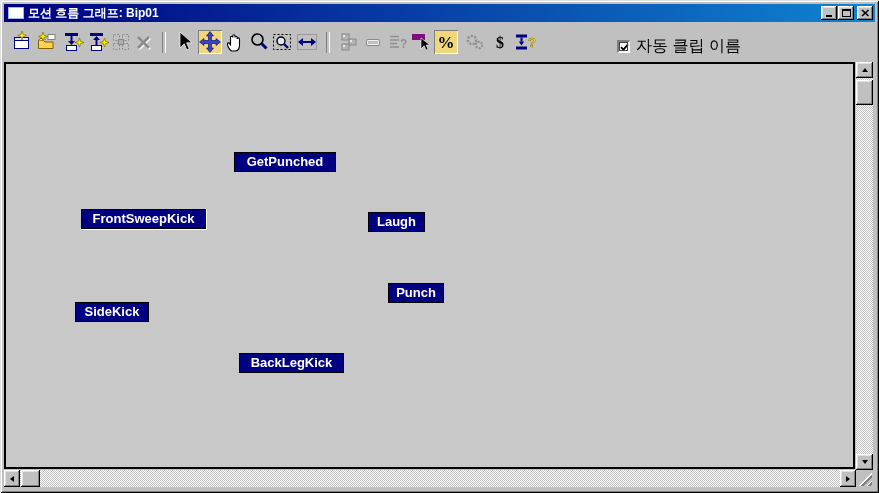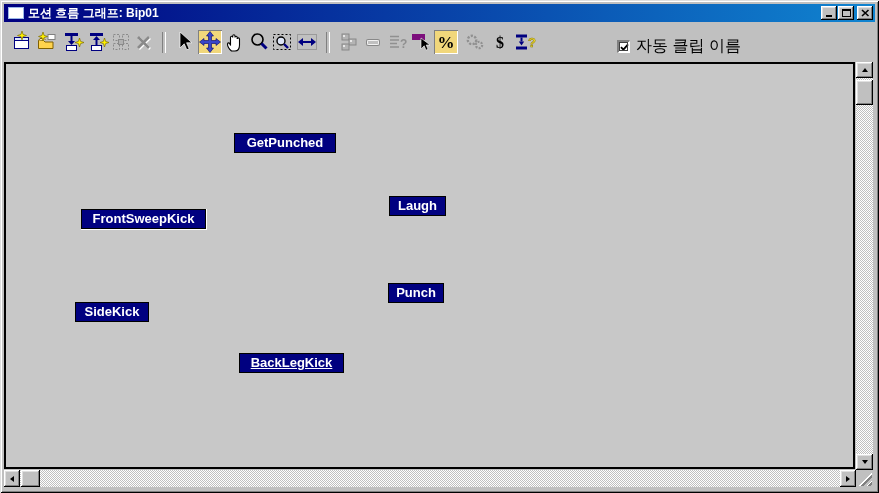--- a/index.html
+++ b/index.html
@@ -277,26 +277,26 @@
           <rect x="4" y="4.5" width="11" height="3" fill="#000080"></rect>
           <rect x="4" y="16.5" width="11" height="3" fill="#000080"></rect>
           <rect x="8.5" y="7.5" width="2" height="4" fill="#000080"></rect>
           <path d="M9.5 15.5L6.8 11.5h5.4z" fill="#000080"></path>
           <text x="16" y="16.5" font-family="Liberation Sans,sans-serif" font-size="13" font-weight="bold" fill="#f5e12f" stroke="#857400" stroke-width="0.5">?</text>
         </svg>
       </div>
     </div>
 
   <div class="canvas">
-      <div class="node" style="left: 228px; top: 69px; min-width: 102px;">GetPunched</div>
+      <div class="node" style="left: 228px; top: 88px; min-width: 102px;">GetPunched</div>
       <div class="node selected" style="left: 75px; top: 145px; min-width: 125px;">FrontSweepKick</div>
-      <div class="node" style="left: 362px; top: 132px; min-width: 57px; margin-left: 21px;">Laugh</div>
+      <div class="node" style="left: 362px; top: 148px; min-width: 57px;">Laugh</div>
       <div class="node" style="left: 382px; top: 219px; min-width: 56px;">Punch</div>
       <div class="node" style="left: 69px; top: 238px; min-width: 74px;">SideKick</div>
-      <div class="node" style="left: 233px; top: 289px; min-width: 105px; text-decoration: underline;">BackLegKick</div>
+      <div class="node" style="left: 233px; top: 289px; min-width: 105px;">BackLegKick</div>
     </div>
 
   <div class="vscroll checker">
     <div class="scroll-btn up">
         <span class="tri-up"></span>
       </div>
     <div class="thumb vthumb"></div>
     <div class="scroll-btn down">
         <span class="tri-down"></span>
       </div>

